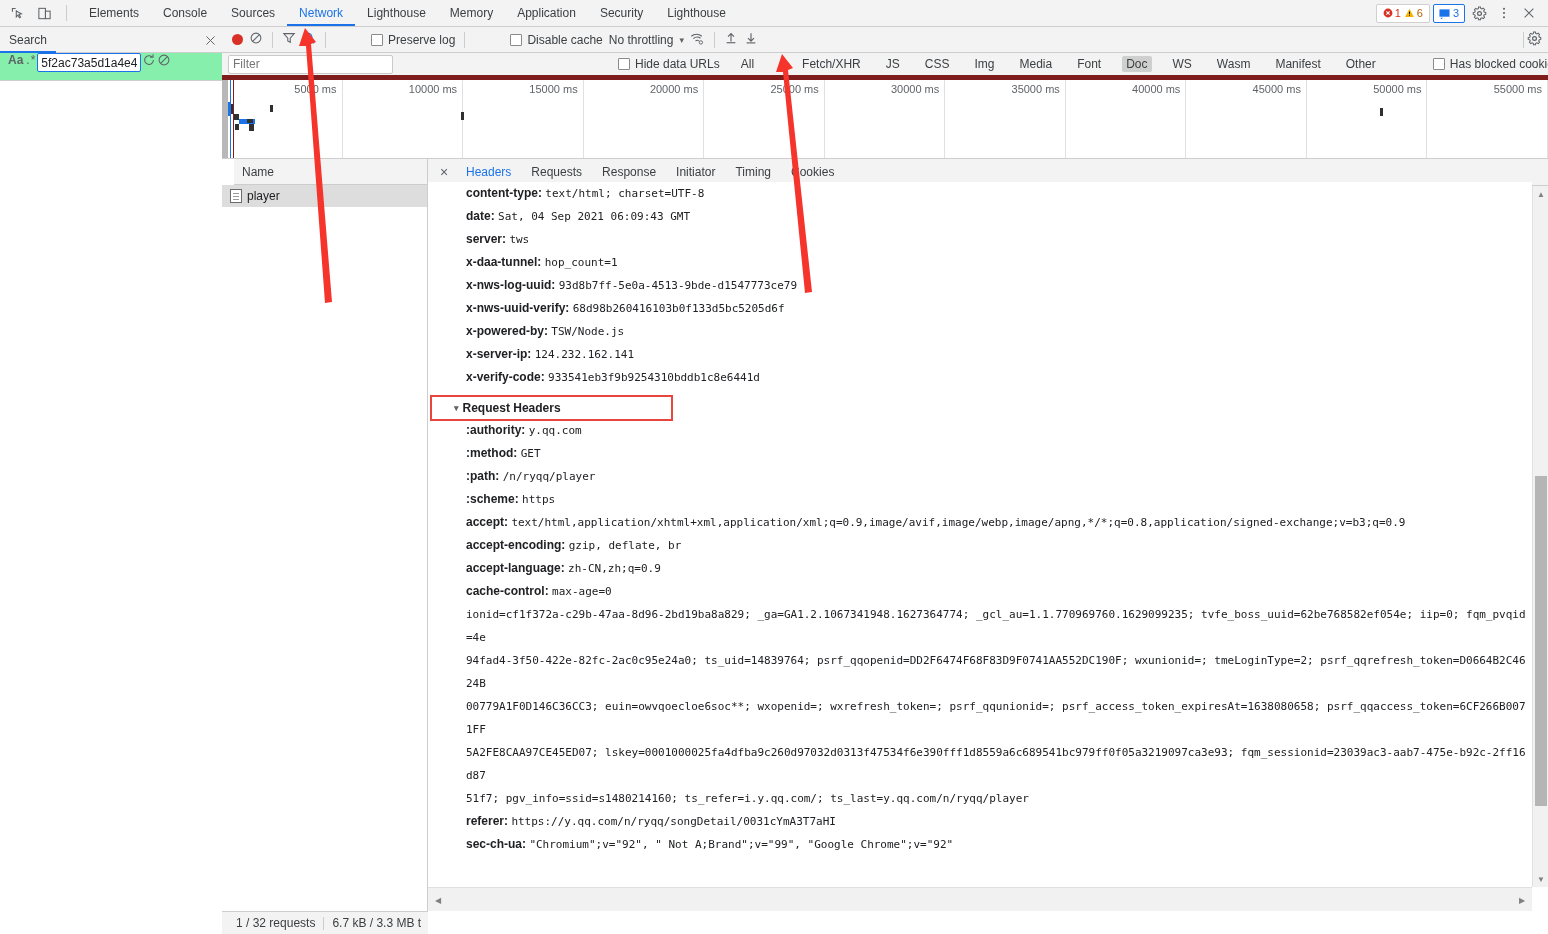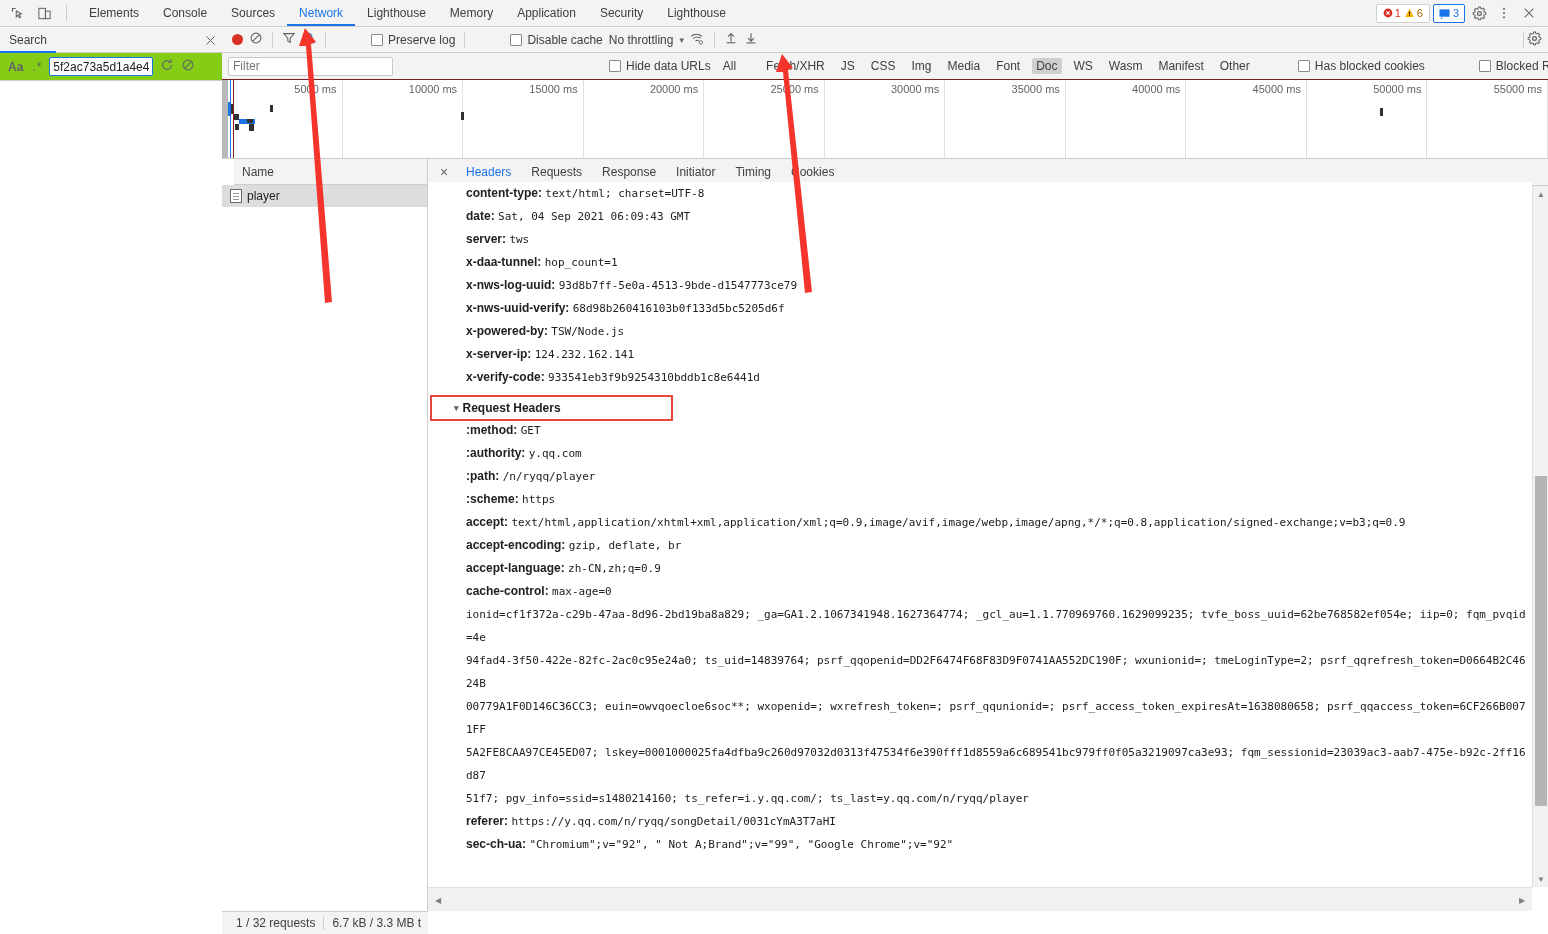--- a/index.html
+++ b/index.html
@@ -49,22 +49,22 @@
     position: absolute; left: 0; top: 27px; width: 226px; height: 907px;
     background: #ffffff; border-right: 1px solid #cdcdcd;
   }
   .search-head {
     height: 26px; display: flex; align-items: center; border-bottom: 1px solid #cdcdcd;
     background: #f3f3f3; position: relative;
   }
   .search-head .lbl { padding-left: 9px; font-size: 12px; color: #3c4043; box-shadow: inset 0 -2px 0 #1a73e8; height: 26px; display:flex; align-items:center; padding-right: 9px;}
   .search-head .x { position: absolute; right: 6px; top: 4px; width: 18px; height: 18px; display:flex;align-items:center;justify-content:center;color:#5f6368; }
   .search-tools {
-    height: 28px; display: flex; align-items: center; gap: 7px; padding: 0 6px;
-    border-bottom: 1px solid #cdcdcd; background: #84cc16;
+    height: 28px; display: flex; align-items: flex-start; gap: 1px; padding: 0 6px;
+    border-bottom: 1px solid #cdcdcd; background: #86efac;
   }
   .aa { font-weight: bold; font-size: 12px; color: #5f6368; padding: 0 2px;}
   .regex { font-size: 12px; color: #5f6368; letter-spacing: 1px;}
   .search-input {
     width: 104px; height: 19px; border: 1px solid #1a73e8; border-radius: 2px;
     background: #fff; font-size: 12px; padding: 0 3px; color: #202124;
     font-family: "Liberation Sans", sans-serif; outline: none;
   }
   .search-results { position:absolute; left:0; top:81px; right:0; bottom:0; background:#fff; }
 
@@ -77,22 +77,22 @@
   .recdot { width: 11px; height: 11px; border-radius: 50%; background: #d93025; margin-left:4px; }
   .vsep { width: 1px; height: 16px; background: #cdcdcd; margin: 0 3px; }
   .cbx { display: inline-flex; align-items: center; gap: 5px; font-size: 12px; color: #3c4043; white-space: nowrap; padding-left: 36px;}
   .cbx .box { width: 12px; height: 12px; border: 1px solid #8a8a8a; border-radius: 1px; background: #fff; display:inline-block;}
   .throttle { font-size: 12px; color: #3c4043; white-space: nowrap; }
   .caret { font-size: 9px; color: #5f6368; }
   .net-toolbar .right { margin-left: auto; display: flex; align-items: center; }
 
   .filter-bar {
     position: absolute; left: 222px; top: 53px; width: 1326px; height: 27px;
-    background: #f3f3f3; border-bottom: 1px solid #7f1d1d;
-    display: flex; align-items: center; padding: 0 6px; gap: 8px;
+    background: #f3f3f3; border-bottom: 5px solid #7f1d1d;
+    display: flex; align-items: center; padding: 0 6px; gap: 17px;
   }
   .filter-input {
     width: 168px; height: 19px; border: 1px solid #c9c9c9; border-radius: 2px;
     background: #fff; font-size: 12px; padding: 0 4px; color: #202124;
     font-family: "Liberation Sans", sans-serif; outline: none;
   }
   .ftype { font-size: 12px; color: #3c4043; padding: 1px 4px; border-radius: 2px; white-space: nowrap;}
   .ftype.active { background: #cfcfcf; color: #3c4043; }
 
   
@@ -476,22 +476,22 @@
       <div class="hrow indent"><span class="k">x-verify-code:</span> <span class="v">933541eb3f9b9254310bddb1c8e6441d</span></div>
 
       <div style="height:8px;"></div>
 
       
       <div class="section-title hl-box" style="display:inline-flex; margin-left:4px; padding-right:110px;">
         <span class="tri">▾</span>
         <span>Request Headers</span>
       </div>
 
+      <div class="hrow indent"><span class="k">:authority:</span> <span class="v">y.qq.com</span></div>
       <div class="hrow indent"><span class="k">:method:</span> <span class="v">GET</span></div>
-      <div class="hrow indent"><span class="k">:authority:</span> <span class="v">y.qq.com</span></div>
       <div class="hrow indent"><span class="k">:path:</span> <span class="v">/n/ryqq/player</span></div>
       <div class="hrow indent"><span class="k">:scheme:</span> <span class="v">https</span></div>
       <div class="hrow indent"><span class="k">accept:</span> <span class="v">text/html,application/xhtml+xml,application/xml;q=0.9,image/avif,image/webp,image/apng,*/*;q=0.8,application/signed-exchange;v=b3;q=0.9</span></div>
       <div class="hrow indent"><span class="k">accept-encoding:</span> <span class="v">gzip, deflate, br</span></div>
       <div class="hrow indent"><span class="k">accept-language:</span> <span class="v">zh-CN,zh;q=0.9</span></div>
       <div class="hrow indent"><span class="k">cache-control:</span> <span class="v">max-age=0</span></div>
 
       
       <div class="hrow wrapped"><span class="v">ionid=cf1f372a-c29b-47aa-8d96-2bd19ba8a829; _ga=GA1.2.1067341948.1627364774; _gcl_au=1.1.770969760.1629099235; tvfe_boss_uuid=62be768582ef054e; iip=0; fqm_pvqid=4e</span></div>
       <div class="hrow wrapped"><span class="v">94fad4-3f50-422e-82fc-2ac0c95e24a0; ts_uid=14839764; psrf_qqopenid=DD2F6474F68F83D9F0741AA552DC190F; wxunionid=; tmeLoginType=2; psrf_qqrefresh_token=D0664B2C4624B</span></div>

